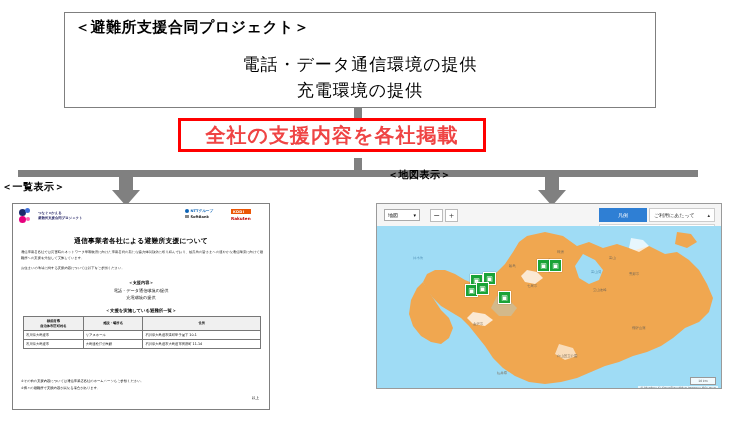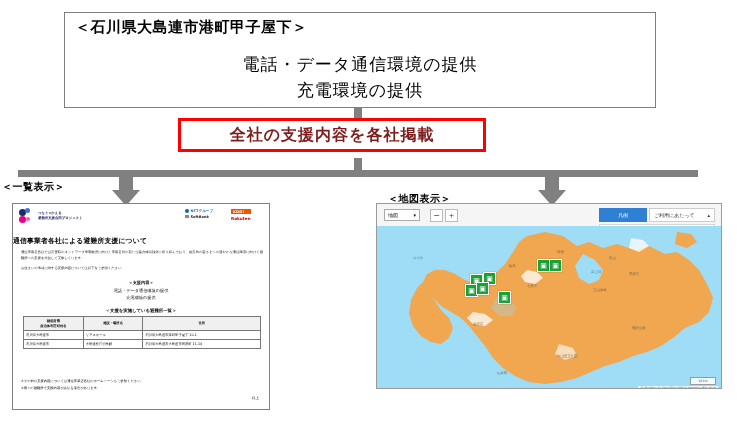--- a/index.html
+++ b/index.html
@@ -20,44 +20,44 @@
   #v-mid{left:354px;top:158px;width:8px;height:12px;}
   #h-bus{left:18px;top:170px;width:680px;height:7px;background:#808080;}
 
   .arrow{position:absolute;width:0;height:0;}
   .arrow .stem{position:absolute;background:#808080;}
   .arrow .head{position:absolute;width:0;height:0;border-left:14px solid transparent;border-right:14px solid transparent;border-top:16px solid #808080;}
 
   
   #red-box{left:178px;top:118px;width:308px;height:34px;border:3px solid #ff0000;background:#fff;box-sizing:border-box;
            display:flex;align-items:center;justify-content:center;}
-  #red-box span{color:#7f1d1d;font-size:16px;font-weight:bold;letter-spacing:1px;}
+  #red-box span{color:#ef4444;font-size:20px;font-weight:bold;letter-spacing:1px;}
 
   
   .caption{font-size:10px;font-weight:bold;letter-spacing:.5px;}
   #cap-list{left:2px;top:180px;}
-  #cap-map{left:388px;top:192px;}
+  #cap-map{left:388px;top:168px;}
 
   
   #doc-panel{left:12px;top:203px;width:258px;height:207px;background:#fff;border:1px solid #808080;box-sizing:border-box;overflow:hidden;}
   #doc-logos{position:absolute;left:0;top:0;width:100%;height:26px;}
   .pj-logo{position:absolute;left:6px;top:4px;display:flex;align-items:center;gap:3px;}
   .pj-mark{width:16px;height:16px;position:relative;}
   .pj-mark i{position:absolute;border-radius:50%;display:block;}
   .pj-text{font-size:3.4px;line-height:4.6px;color:#1a1a5e;font-weight:bold;}
   .carrier{position:absolute;top:5px;display:flex;flex-direction:column;gap:1.5px;}
   #c-ntt{left:172px;}
   #c-kddi{left:218px;}
   .c-row{display:flex;align-items:center;gap:1.5px;font-size:3.6px;font-weight:bold;white-space:nowrap;}
   .dot-ntt{width:4px;height:4px;border-radius:50%;background:#0b63b5;}
   .sb-bar{width:4px;height:3px;background:#888;}
   .kddi-chip{background:#eb5505;color:#fff;font-size:3.6px;font-weight:bold;padding:0.5px 2px;letter-spacing:.3px;}
   .rak-chip{color:#bf0000;font-size:4.2px;font-weight:bold;}
 
-  #doc-title{position:absolute;left:0;top:32px;width:100%;font-size:6.8px;font-weight:bold;letter-spacing:.2px;}
+  #doc-title{position:absolute;left:0;top:32px;width:100%;text-align:center;font-size:6.8px;font-weight:bold;letter-spacing:.2px;}
   .doc-para{position:absolute;left:8px;width:242px;font-size:3.3px;line-height:5.6px;color:#111;text-align:justify;}
   #doc-p1{top:46px;}
   #doc-p2{top:62px;}
   .doc-center{position:absolute;width:100%;text-align:center;}
   #sup-h{top:76px;font-size:4.2px;font-weight:bold;}
   #sup-l1{top:84px;font-size:4.2px;}
   #sup-l2{top:91px;font-size:4.2px;}
   #tbl-h{top:104px;font-size:4.4px;font-weight:bold;}
   #doc-table{position:absolute;left:10px;top:112px;width:238px;border-collapse:collapse;font-size:3.3px;}
   #doc-table th,#doc-table td{border:0.5px solid #777;padding:1.5px 2px;line-height:5px;}
@@ -88,21 +88,21 @@
           display:flex;align-items:center;justify-content:center;color:#fff;font-size:7px;font-weight:bold;box-shadow:0 0 1px rgba(0,0,0,.4);}
   .place{position:absolute;font-size:3.4px;color:#7a6a55;white-space:nowrap;}
   .place.sea{color:#4f8fb5;}
   #scalebar{position:absolute;right:5px;bottom:4px;width:24px;height:6px;border:1px solid #999;background:rgba(255,255,255,.85);font-size:3px;color:#555;text-align:center;line-height:6px;}
   #attribution{position:absolute;right:3px;bottom:-0.5px;font-size:3.2px;color:#555;background:rgba(255,255,255,.75);padding:0 2px;}
 </style>
 </head>
 <body>
 
 <div id="common-box" class="abs">
-  <div class="hdr">＜石川県大島連市港町甲子屋下＞</div>
+  <div class="hdr">＜避難所支援合同プロジェクト＞</div>
   <div class="ln l1">電話・データ通信環境の提供</div>
   <div class="ln l2">充電環境の提供</div>
 </div>
 
 <div id="v-top" class="abs vbar"></div>
 
 <div id="red-box" class="abs">
   <span>全社の支援内容を各社掲載</span>
 </div>
 

